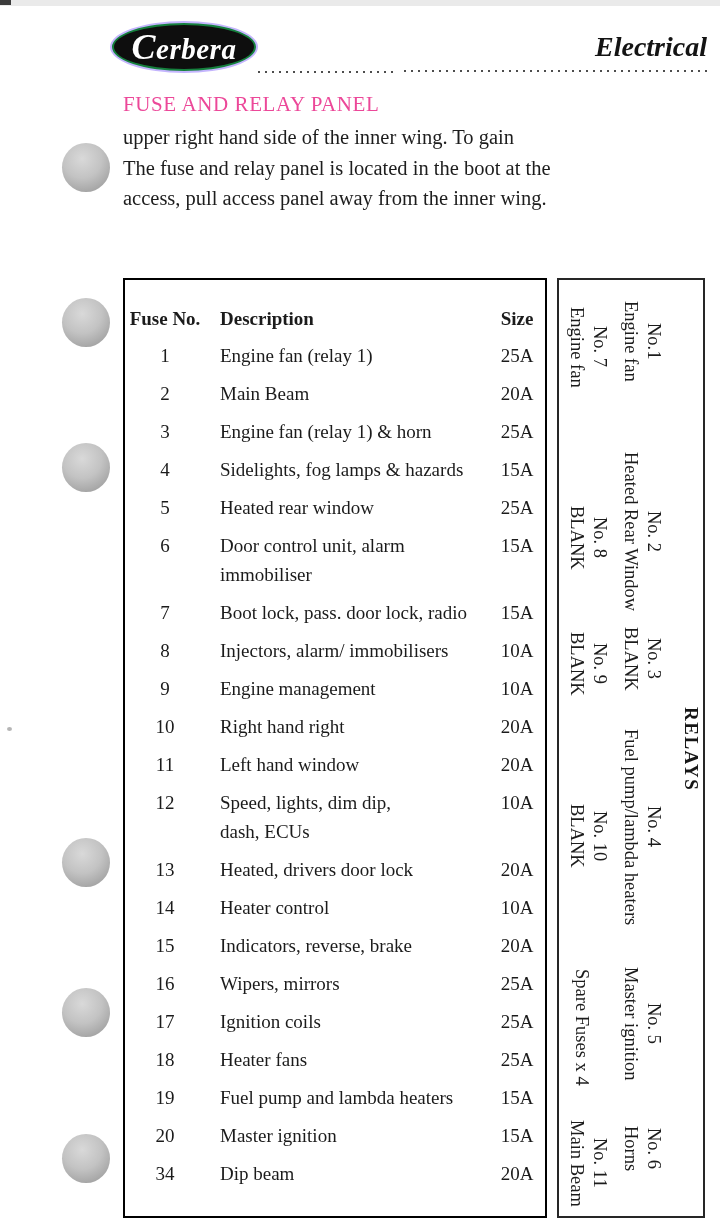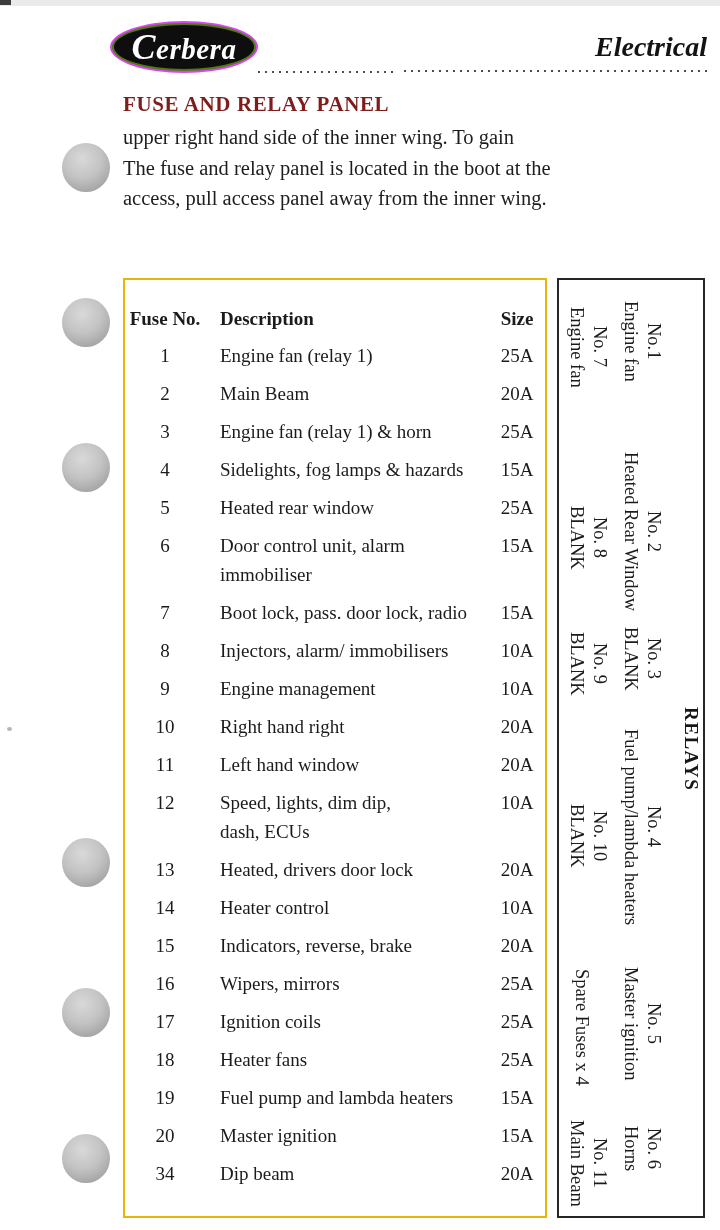--- a/index.html
+++ b/index.html
@@ -13,22 +13,22 @@
   }
   
   .scan-top-band { position:absolute; left:0; top:0; width:720px; height:6px; background:#eaeaea; }
   .scan-top-dark { position:absolute; left:0; top:0; width:11px; height:5px; background:#3c3c3c; }
   .scan-dot { position:absolute; left:7px; top:727px; width:5px; height:4px; background:#b5b5b5; border-radius:50%; }
 
   
   .logo {
     position:absolute; left:110px; top:21px;
     width:148px; height:52px;
-    border:2px solid #d946ef; border-radius:50%;
-    background:#4d7c0f; padding:2px;
+    border:2px solid #c4b5fd; border-radius:50%;
+    background:#15803d; padding:2px;
   }
   .logo-inner {
     width:100%; height:100%; border-radius:50%;
     background:#0e0e0e; color:#ffffff;
     display:flex; align-items:center; justify-content:center;
     font-style:italic; font-weight:bold; font-size:29px;
     letter-spacing:0.5px;
   }
   .logo-inner span::first-letter { font-size:36px; }
   .section-label {
@@ -37,33 +37,33 @@
   }
   .dotrule { position:absolute; height:3px;
     background-image:repeating-linear-gradient(90deg,#4d4d4d 0 2px,transparent 2px 7px);
     background-size:7px 2px; background-repeat:repeat-x; background-position:0 1px; }
   .dotrule.seg1 { left:258px; top:70px; width:138px; }
   .dotrule.seg2 { left:404px; top:69px; width:304px; }
 
   
   .page-title {
     position:absolute; left:123px; top:92px;
-    font-weight:bold; font-size:21px; letter-spacing:0.6px; color:#7f1d1d;
+    font-weight:normal; font-size:21px; letter-spacing:0.6px; color:#ec4899;
   }
   .intro { position:absolute; left:123px; top:122px; width:575px;
     font-size:20.5px; line-height:30.5px; color:#1d1d1d; }
 
   
   .hole { position:absolute; width:48px; height:49px; border-radius:50%;
     background:radial-gradient(circle at 42% 32%, #d9d9d9 0%, #c3c3c3 45%, #a8a8a8 75%, #8b8b8b 100%); }
 
   
   .fuse-table {
     position:absolute; left:123px; top:278px; width:424px; height:940px;
-    border:2px solid #eab308; background:#fff;
+    border:2px solid #000000; background:#fff;
     padding:24px 2px 0 0;
     font-size:19px;
   }
   .ft-head { display:flex; line-height:29px; font-weight:bold; margin-bottom:8px; }
   .ft-row  { display:flex; line-height:29px; margin-bottom:9px; }
   .c-no   { width:80px; text-align:center; flex:none; }
   .c-desc { flex:1; padding-left:15px; white-space:pre-line; }
   .c-size { width:52px; flex:none; text-align:center; }
 
   

